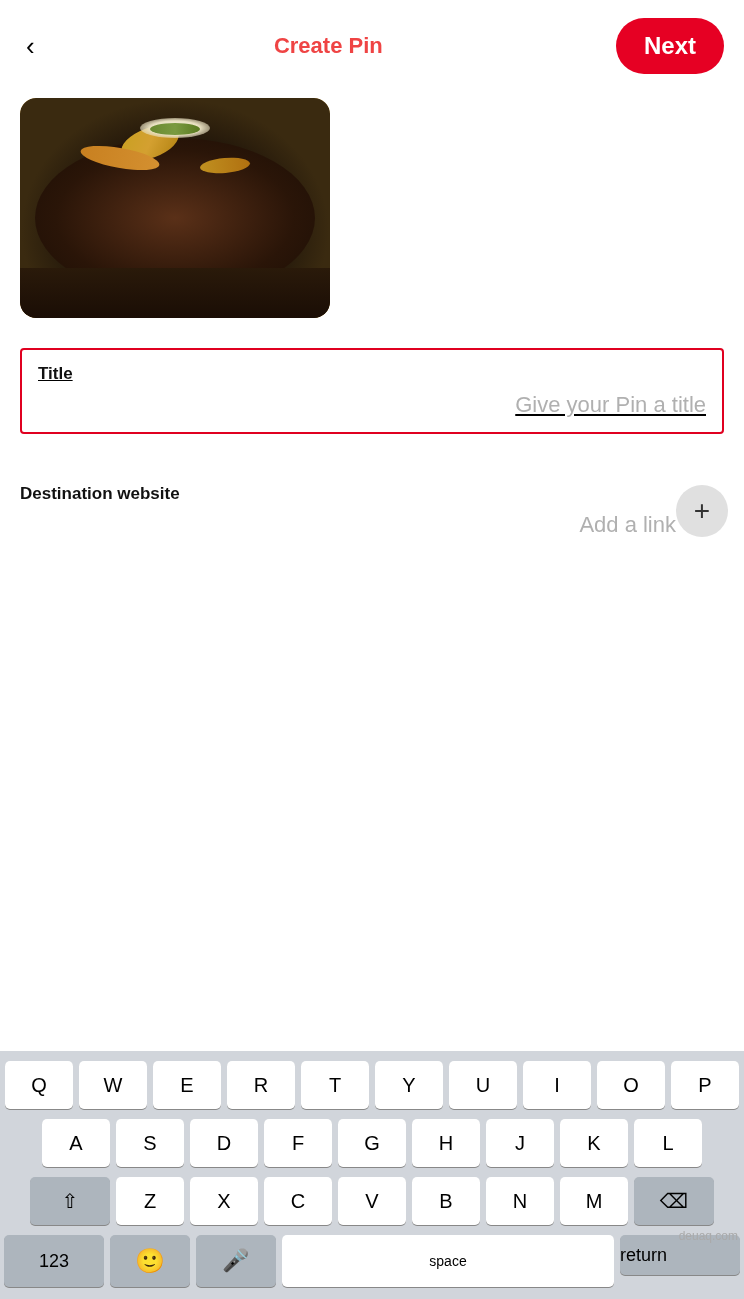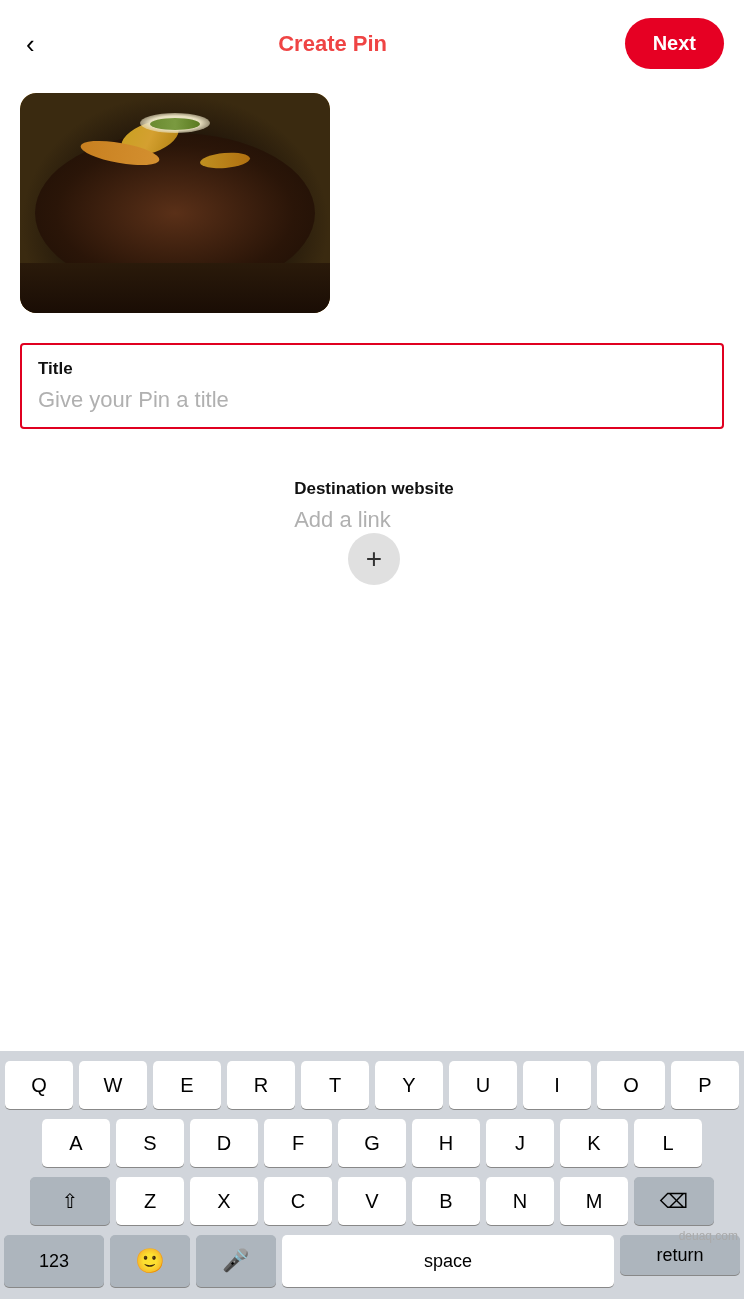--- a/index.html
+++ b/index.html
@@ -33,21 +33,21 @@
       font-size: 22px;
       font-weight: 700;
       color: #ef4444;
     }
     .next-btn {
       background: #e60023;
       color: #fff;
       border: none;
       border-radius: 50px;
       padding: 14px 28px;
-      font-size: 20px;
+      font-size: 24px;
       font-weight: 600;
       cursor: pointer;
     }
 
     
     .image-section {
       padding: 10px 20px 20px 20px;
     }
     .pin-image {
       width: 310px;
@@ -123,39 +123,40 @@
     .field-label {
       font-size: 17px;
       font-weight: 600;
       color: #111;
       margin-bottom: 8px;
     }
     .field-input-text {
       font-size: 22px;
       color: #b0b0b0;
       font-weight: 400;
+      text-align: right;
     }
 
     .title-section {
       margin: 10px 20px;
       border: 2px solid #e00020;
       border-radius: 4px;
       padding: 14px 16px;
+      text-decoration: underline;
     }
 
     .description-section {
       padding: 16px 20px 12px 20px;
     }
 
     .destination-section {
       padding: 12px 16px 16px 20px;
       display: flex;
       align-items: center;
       justify-content: space-between;
-      flex-direction: column;
     }
     .destination-content {
       flex: 1;
     }
     .add-link-btn {
       width: 52px;
       height: 52px;
       background: #e0e0e0;
       border-radius: 50%;
       border: none;
@@ -223,34 +224,34 @@
       height: 52px;
       width: 100px;
     }
 
     .key-space {
       background: #fff;
       border-radius: 5px;
       display: flex;
       align-items: center;
       justify-content: center;
-      font-size: 18px;
+      font-size: 14px;
       color: #000;
       cursor: pointer;
       box-shadow: 0 1px 0 #888;
       height: 52px;
       flex: 1;
     }
 
     .key-return {
       background: #adb5bd;
       border-radius: 5px;
       display: flex;
       align-items: center;
-      justify-content: center;
+      justify-content: flex-start;
       font-size: 18px;
       color: #000;
       cursor: pointer;
       box-shadow: 0 1px 0 #888;
       height: 40px;
       width: 120px;
     }
 
     .key-shift {
       background: #adb5bd;

